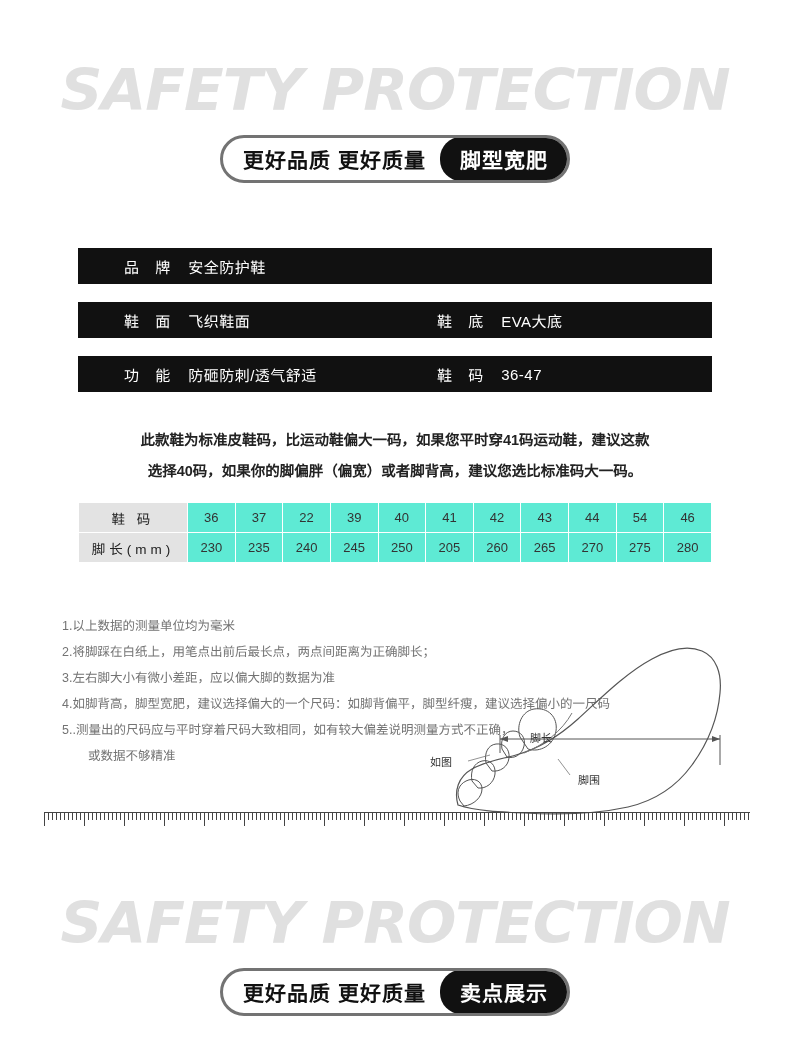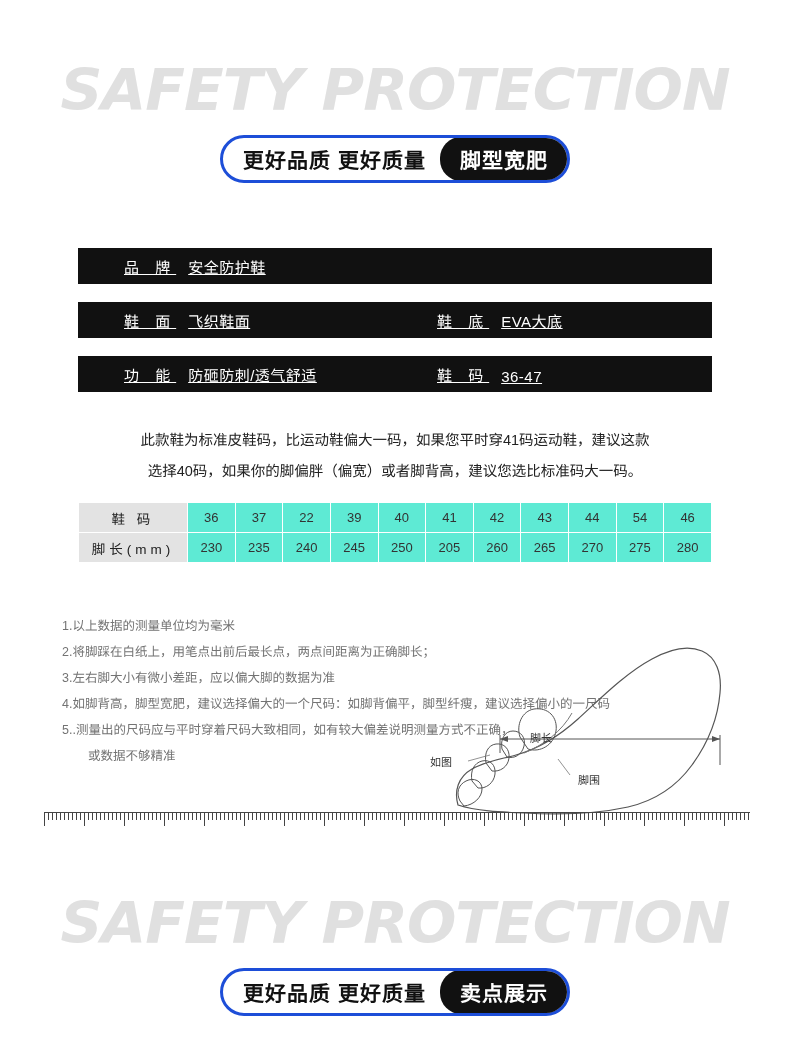--- a/index.html
+++ b/index.html
@@ -42,21 +42,21 @@
   .banner-pill-wrap {
     position: absolute;
     left: 0;
     width: 790px;
     display: flex;
     justify-content: center;
   }
   .banner-pill {
     display: flex;
     align-items: stretch;
-    border: 3px solid #1d4ed8;
+    border: 3px solid #737373;
     border-radius: 24px;
     background: #fff;
     height: 42px;
     overflow: hidden;
   }
   .banner-pill .pill-left {
     display: flex;
     align-items: center;
     padding: 0 14px 0 20px;
     font-size: 21px;
@@ -99,44 +99,43 @@
     color: #fff;
     height: 36px;
     display: flex;
     align-items: center;
     margin-bottom: 18px;
     font-size: 15px;
     letter-spacing: 0.5px;
   }
   .spec-cell {
     display: flex;
-    align-items: flex-end;
+    align-items: center;
     white-space: nowrap;
-    text-decoration: underline;
   }
   .spec-cell.left { width: 50%; padding-left: 46px; box-sizing: border-box; }
   .spec-cell.right { width: 50%; padding-left: 42px; box-sizing: border-box; }
   .spec-key {
     letter-spacing: 6px;
     margin-right: 12px;
   }
   .spec-val { letter-spacing: 0.5px; }
 
   
   .note-para {
     position: absolute;
     top: 425px;
     left: 78px;
     width: 634px;
     font-size: 14.5px;
     line-height: 31px;
     color: #222;
     text-align: center;
   }
-  .note-para div { white-space: nowrap; }
+  .note-para div { white-space: nowrap; font-weight: bold; }
 
   
   .size-table {
     position: absolute;
     top: 502px;
     left: 78px;
     width: 634px;
     border-collapse: collapse;
     font-size: 13px;
     color: #333;

